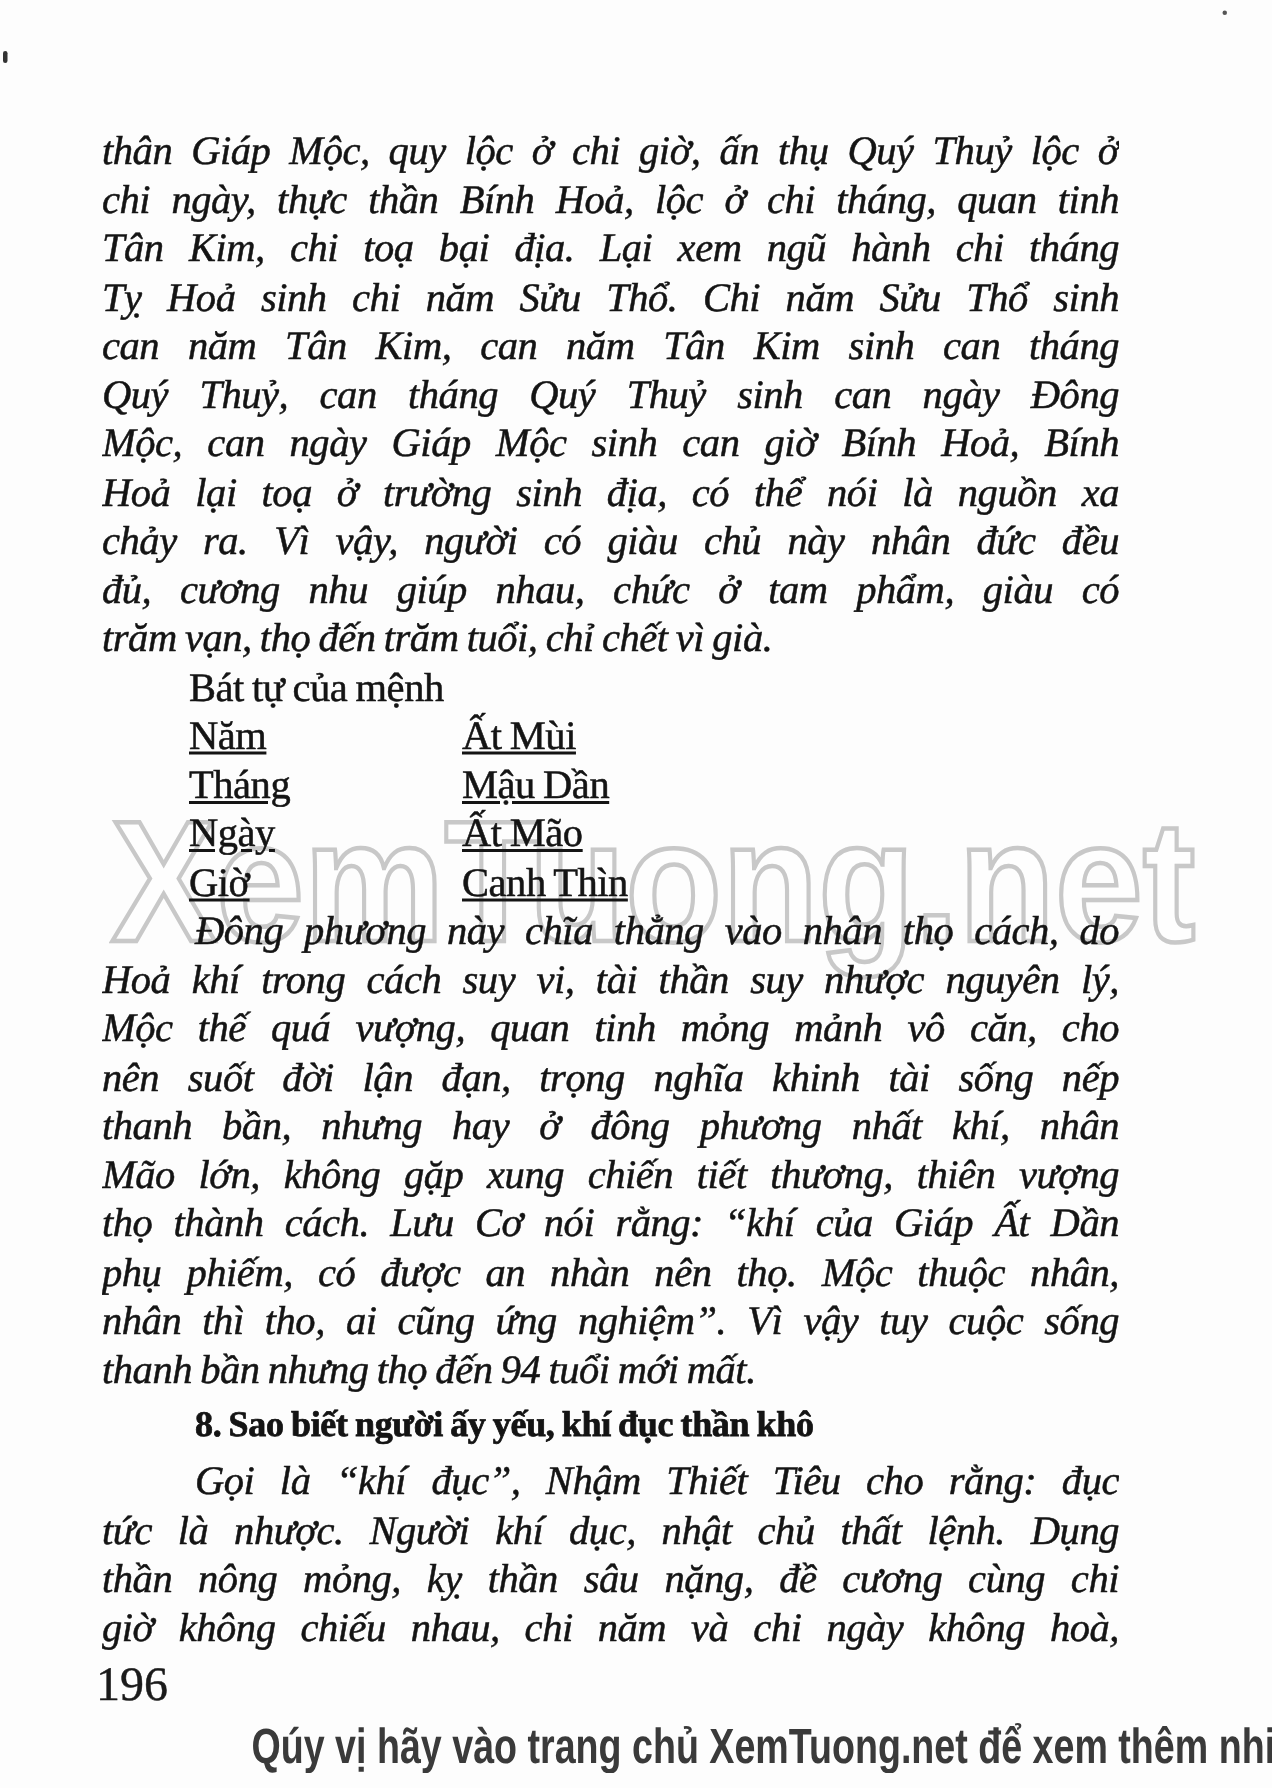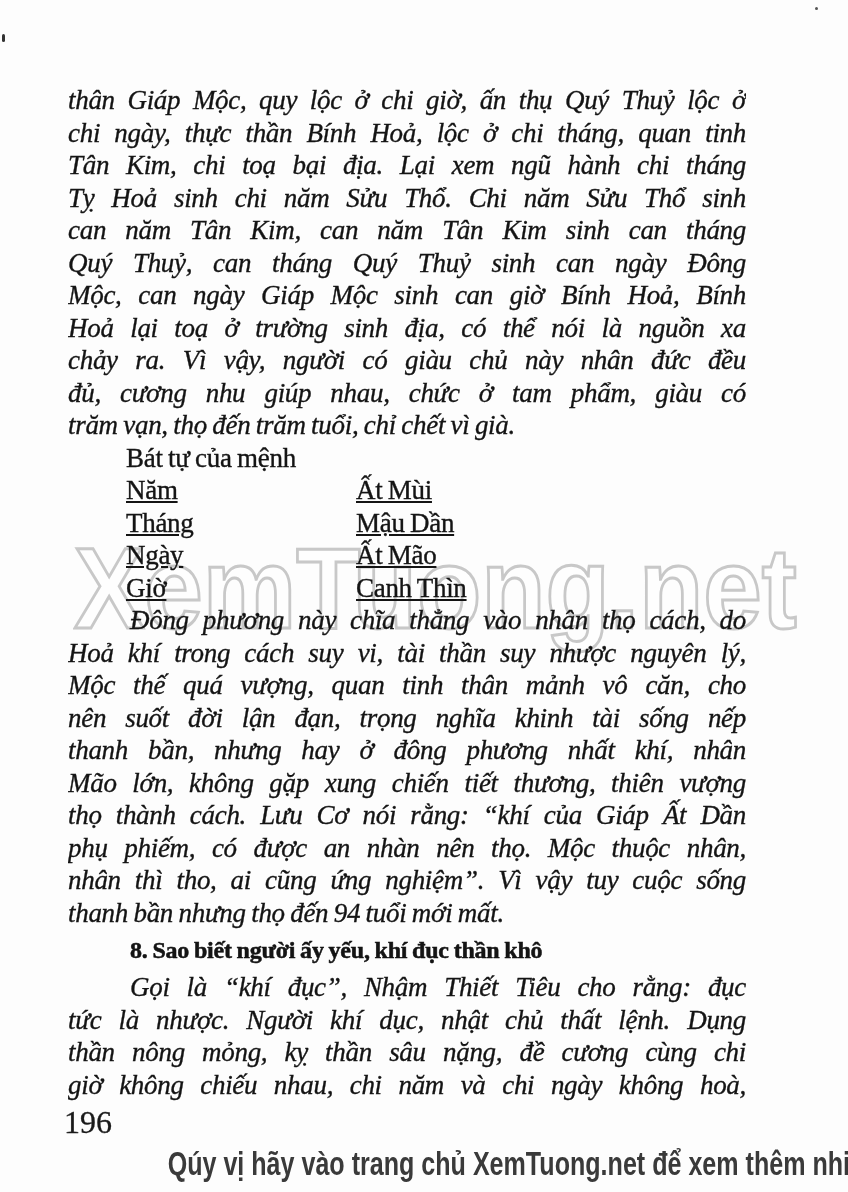--- a/index.html
+++ b/index.html
@@ -37,21 +37,21 @@
   .tline{
     display:block;height:32.5px;overflow:hidden;
     text-align:justify;text-align-last:justify;font-style:italic;
   }
   .tline.last{text-align-last:left;}
   .tline.indent{text-indent:62px;}
 
   .bat-title{height:32.5px;padding-left:58px;}
   .bat-row{height:32.5px;padding-left:58px;display:flex;text-decoration:underline;}
   .bat-label{width:182px;flex:0 0 182px;}
-  .bat-value{flex:1;margin-left:48px;}
+  .bat-value{flex:1;}
 
   .heading{
     height:42px;line-height:42px;
     padding-left:62px;
     font-weight:bold;font-size:24px;
     letter-spacing:-0.2px;
     -webkit-text-stroke:0.5px #101010;
   }
 
   .page-number{
@@ -124,21 +124,21 @@
       </div>
       <div class="bat-row">
         <span class="bat-label">Giờ</span>
         <span class="bat-value">Canh Thìn</span>
       </div>
     </div>
 
     <div>
       <div class="tline indent">Đông phương này chĩa thẳng vào nhân thọ cách, do</div>
       <div class="tline">Hoả khí trong cách suy vi, tài thần suy nhược nguyên lý,</div>
-      <div class="tline">Mộc thế quá vượng, quan tinh thân mảnh vô căn, cho</div>
+      <div class="tline">Mộc thế quá vượng, quan tinh mỏng mảnh vô căn, cho</div>
       <div class="tline">nên suốt đời lận đạn, trọng nghĩa khinh tài sống nếp</div>
       <div class="tline">thanh bần, nhưng hay ở đông phương nhất khí, nhân</div>
       <div class="tline">Mão lớn, không gặp xung chiến tiết thương, thiên vượng</div>
       <div class="tline">thọ thành cách. Lưu Cơ nói rằng: “khí của Giáp Ất Dần</div>
       <div class="tline">phụ phiếm, có được an nhàn nên thọ. Mộc thuộc nhân,</div>
       <div class="tline">nhân thì tho, ai cũng ứng nghiệm”. Vì vậy tuy cuộc sống</div>
       <div class="tline last">thanh bần nhưng thọ đến 94 tuổi mới mất.</div>
     </div>
 
     <div class="heading">8. Sao biết người ấy yếu, khí đục thần khô</div>

